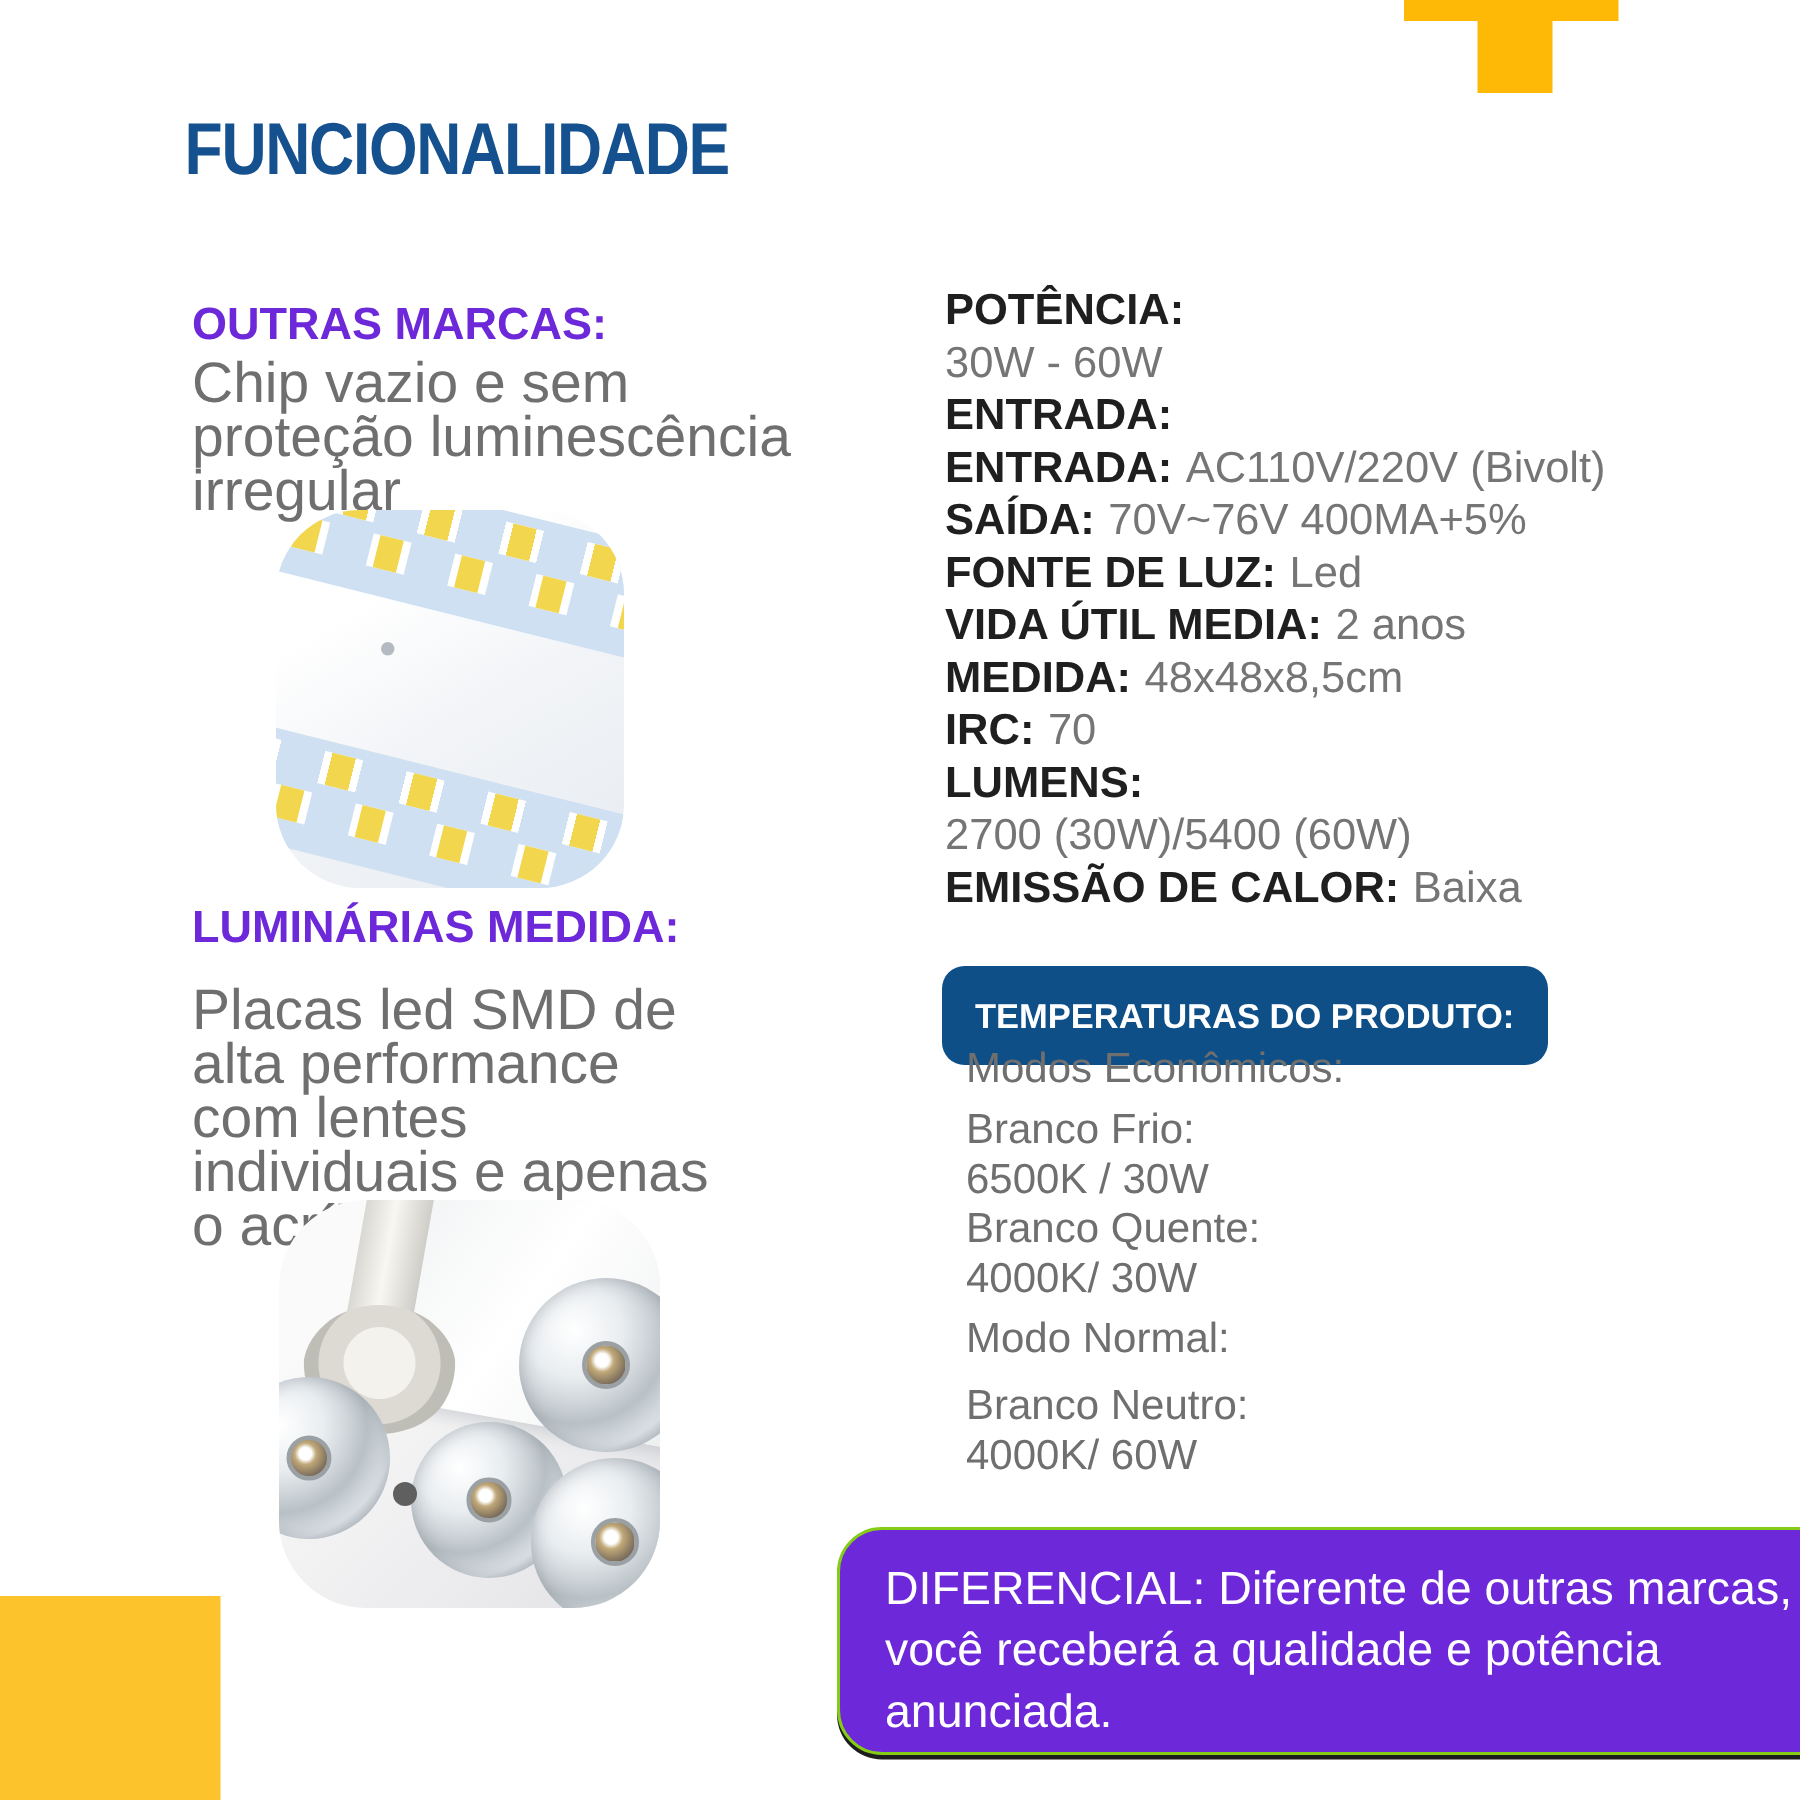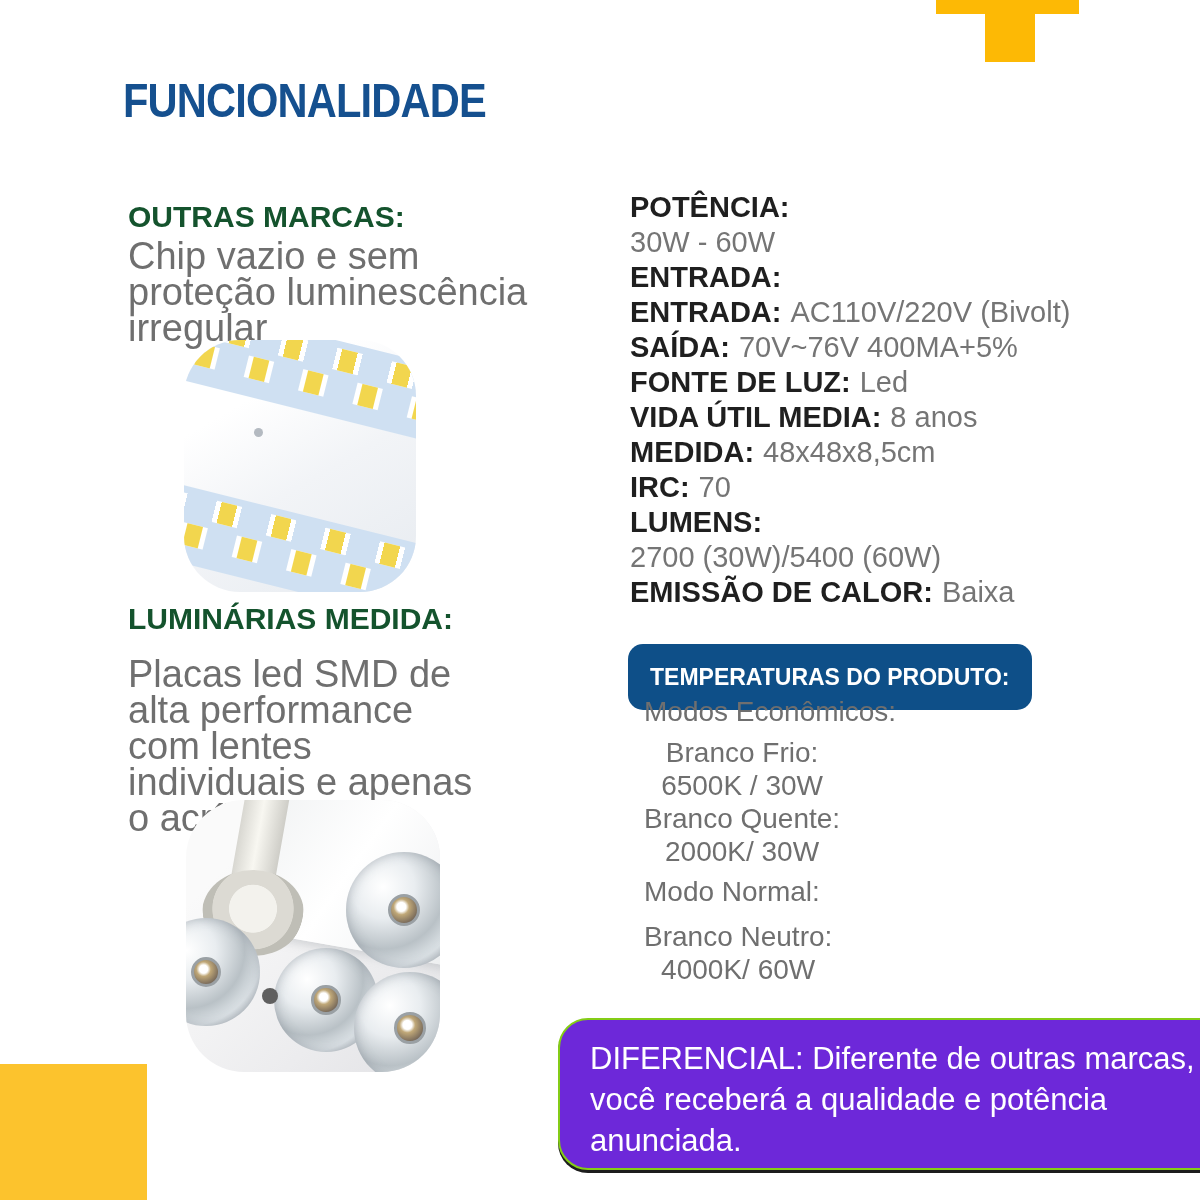--- a/index.html
+++ b/index.html
@@ -11,21 +11,21 @@
   .t-bar{position:absolute;left:936px;top:0;width:143px;height:14px;background:#FDB905;}
   .t-stem{position:absolute;left:985px;top:0;width:50px;height:62px;background:#FDB905;}
   .yellow-sq{position:absolute;left:0;top:1064px;width:147px;height:136px;background:#FCC32D;}
   
   .title{
     position:absolute;left:123px;top:72px;margin:0;
     font-size:49px;font-weight:800;letter-spacing:-1px;color:#15508F;
     transform:scaleX(.85);transform-origin:left top;white-space:nowrap;
   }
   
-  .sec-heading{position:absolute;font-size:30px;font-weight:700;color:#14532d;white-space:nowrap;}
+  .sec-heading{position:absolute;font-size:30px;font-weight:700;color:#6d28d9;white-space:nowrap;}
   .sec-body{position:absolute;font-size:38px;line-height:36px;color:#6F6F6F;}
   .h-outras{left:128px;top:200px;}
   .b-outras{left:128px;top:238px;width:420px;}
   .h-palide{left:128px;top:602px;}
   .b-palide{left:128px;top:656px;width:350px;}
   
   .photo{position:absolute;overflow:hidden;}
   .photo1{
     left:184px;top:340px;width:232px;height:252px;border-radius:56px;
     background:linear-gradient(150deg,#ffffff 25%,#f2f4f7 55%,#e7ebf0 100%);
@@ -79,21 +79,21 @@
   .spec-row{white-space:nowrap;}
   .spec-label{font-weight:700;color:#1F1F1F;margin-right:9px;}
   .spec-label:empty{display:none;margin:0;}
   .spec-value{color:#757575;margin-top:16px;}
   
   .pill{
     position:absolute;left:628px;top:644px;height:42px;line-height:42px;
     padding:12px 22px;border-radius:15px;background:#0E4F88;color:#ffffff;
     font-size:23px;font-weight:600;white-space:nowrap;
   }
-  .temp-text{position:absolute;color:#6F6F6F;font-size:28px;text-align:center;}
+  .temp-text{position:absolute;color:#6F6F6F;font-size:28px;}
   .t-econ{left:644px;top:696px;}
   .t-econ-vals{left:644px;top:736px;line-height:33px;}
   .t-normal{left:644px;top:876px;}
   .t-normal-vals{left:644px;top:920px;line-height:33px;}
   
   .diff-box{
     position:absolute;left:558px;top:1018px;width:727px;height:152px;box-sizing:border-box;
     background:#6d28d9;border:2px solid #84cc16;border-radius:30px;
     box-shadow:0 3px 0 #1d1d1d;
   }
@@ -149,35 +149,35 @@
     <div class="hole"></div>
   </div>
 
   <div class="specs">
     <div class="spec-row"><span class="spec-label">POTÊNCIA:</span><span class="spec-value"></span></div>
     <div class="spec-row"><span class="spec-value">30W - 60W</span></div>
     <div class="spec-row"><span class="spec-label">ENTRADA:</span><span class="spec-value"></span></div>
     <div class="spec-row"><span class="spec-label">ENTRADA:</span><span class="spec-value">AC110V/220V (Bivolt)</span></div>
     <div class="spec-row"><span class="spec-label">SAÍDA:</span><span class="spec-value">70V~76V 400MA+5%</span></div>
     <div class="spec-row"><span class="spec-label">FONTE DE LUZ:</span><span class="spec-value">Led</span></div>
-    <div class="spec-row"><span class="spec-label">VIDA ÚTIL MEDIA:</span><span class="spec-value">8 anos</span></div>
+    <div class="spec-row"><span class="spec-label">VIDA ÚTIL MEDIA:</span><span class="spec-value">2 anos</span></div>
     <div class="spec-row"><span class="spec-label">MEDIDA:</span><span class="spec-value">48x48x8,5cm</span></div>
     <div class="spec-row"><span class="spec-label">IRC:</span><span class="spec-value">70</span></div>
     <div class="spec-row"><span class="spec-label">LUMENS:</span><span class="spec-value"></span></div>
     <div class="spec-row"><span class="spec-value">2700 (30W)/5400 (60W)</span></div>
     <div class="spec-row"><span class="spec-label">EMISSÃO DE CALOR:</span><span class="spec-value">Baixa</span></div>
   </div>
 
   <div class="pill">TEMPERATURAS DO PRODUTO:</div>
   <div class="temp-text t-econ">Modos Econômicos:</div>
   <div class="temp-text t-econ-vals">
     <div>Branco Frio:</div>
     <div>6500K / 30W</div>
     <div>Branco Quente:</div>
-    <div>2000K/ 30W</div>
+    <div>4000K/ 30W</div>
   </div>
   <div class="temp-text t-normal">Modo Normal:</div>
   <div class="temp-text t-normal-vals">
     <div>Branco Neutro:</div>
     <div>4000K/ 60W</div>
   </div>
 
   <div class="diff-box">
     <p class="diff-text">DIFERENCIAL: Diferente de outras marcas, você receberá a qualidade e potência anunciada.</p>
   </div>

